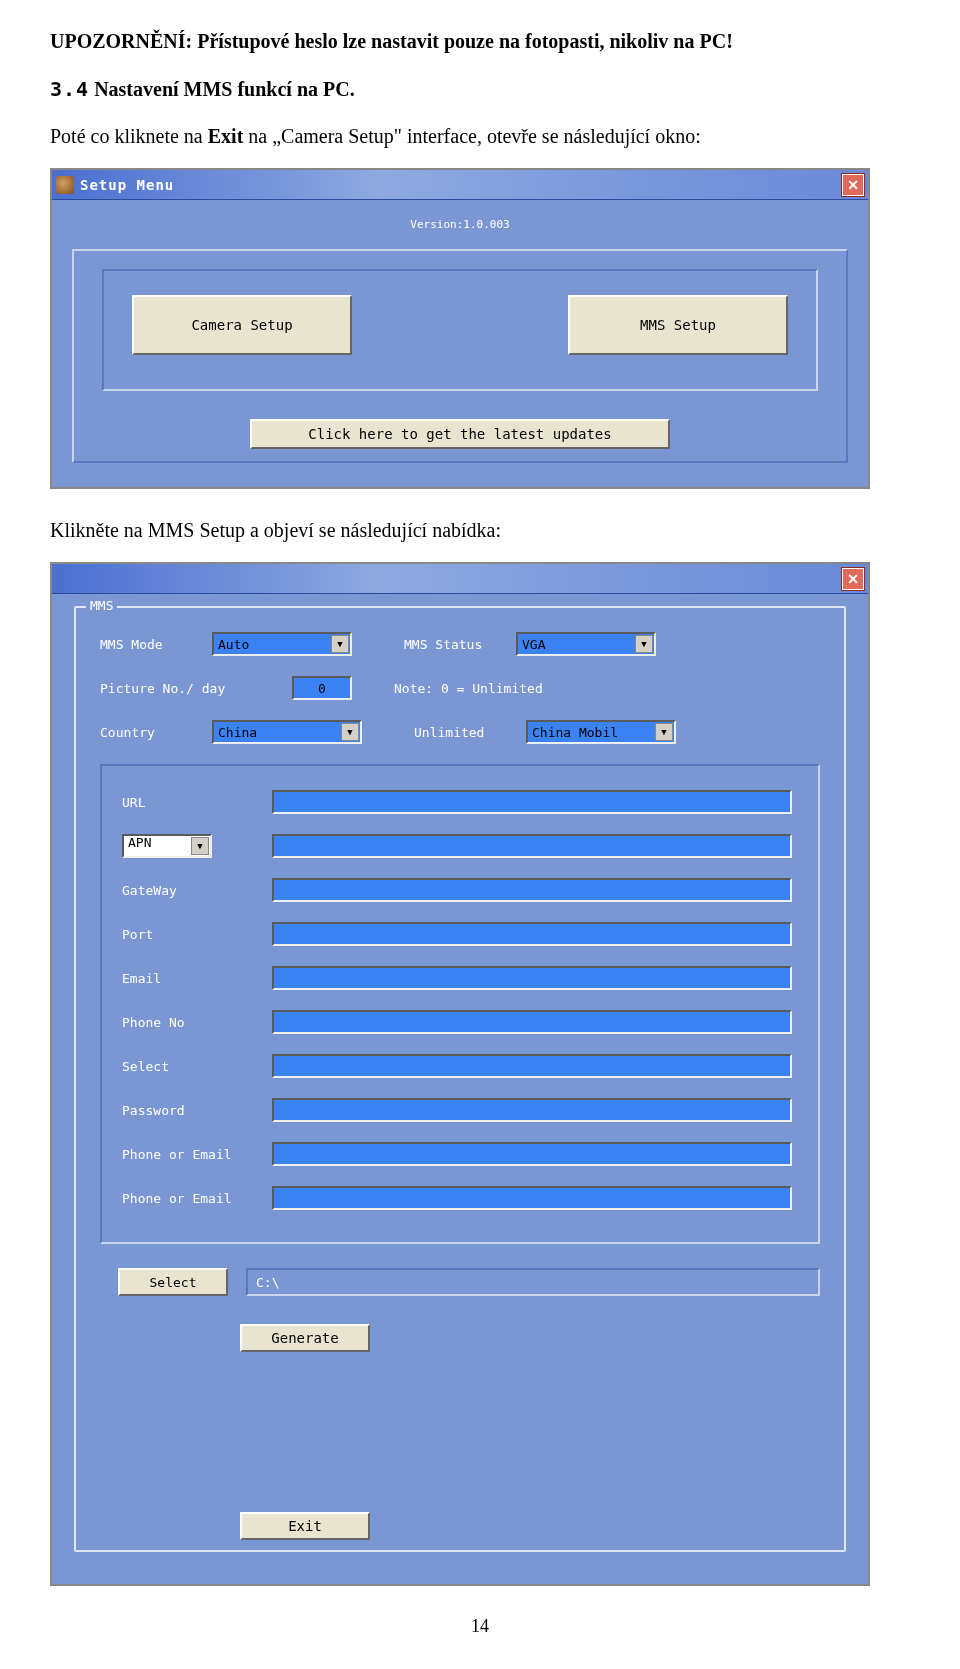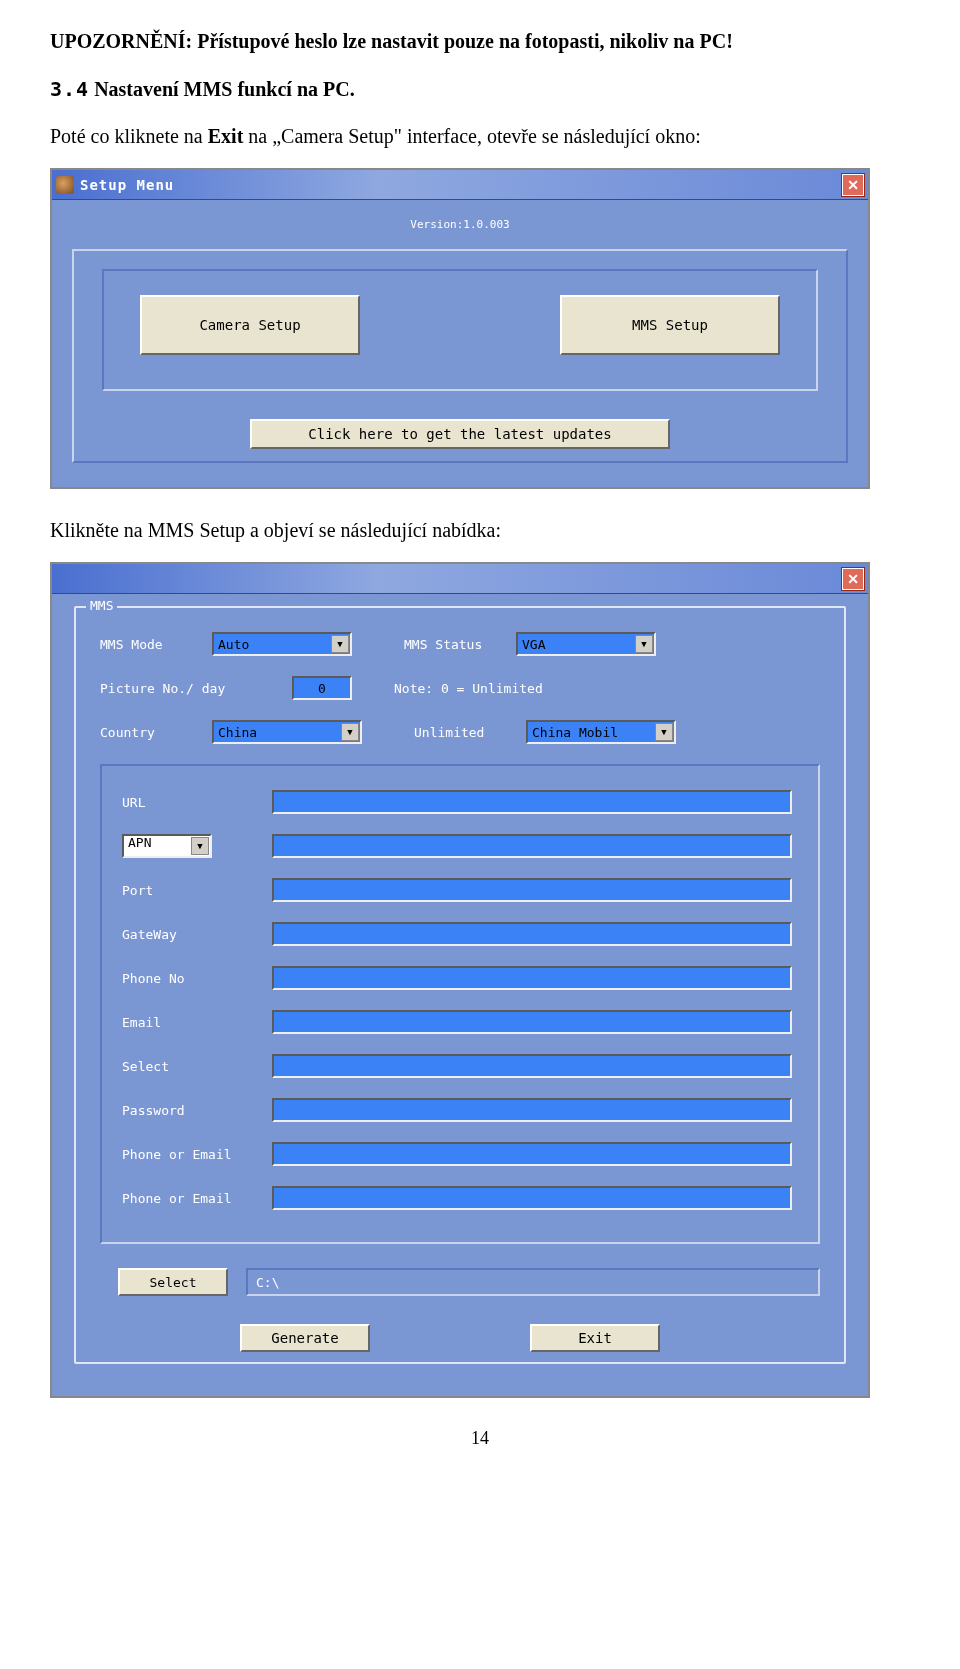--- a/index.html
+++ b/index.html
@@ -55,21 +55,21 @@
     border-right: 2px solid #5a78c0;
     border-bottom: 2px solid #5a78c0;
     background: #7a97d4;
     padding: 18px 28px 12px 28px;
   }
   .inner-groove {
     border-top: 2px solid #5a78c0;
     border-left: 2px solid #5a78c0;
     border-right: 2px solid #c9d3ea;
     border-bottom: 2px solid #c9d3ea;
-    padding: 24px 36px;
+    padding: 24px 28px;
   }
   .btn-3d {
     background: #e8e4d0;
     border-top: 2px solid #fff;
     border-left: 2px solid #fff;
     border-right: 2px solid #666;
     border-bottom: 2px solid #666;
     font-family: monospace;
     font-size: 14px;
     display: inline-flex;
@@ -175,21 +175,21 @@
 
   .bottom-row { display: flex; align-items: center; gap: 18px; margin-top: 8px; margin-bottom: 28px; margin-left: 18px; }
   .small-btn { width: 110px; height: 28px; font-size: 13px; }
   .path-box {
     flex: 1; color: #fff; font-family: monospace; font-size: 13px;
     border-top: 2px solid #5a78c0; border-left: 2px solid #5a78c0;
     border-right: 2px solid #c9d3ea; border-bottom: 2px solid #c9d3ea;
     height: 28px; padding: 0 8px; display: flex; align-items: center;
     background: #7a97d4;
   }
-  .gen-row { display: flex; gap: 160px; margin-left: 140px; }
+  .gen-row { display: flex; gap: 160px; margin-left: 140px; flex-direction: column; }
   .med-btn { width: 130px; height: 28px; }
 
   .page-num { text-align: center; font-size: 18px; margin-top: 22px; }
 </style>
 </head>
 <body>
 
 <p class="bold-heading">UPOZORNĚNÍ: Přístupové heslo lze nastavit pouze na fotopasti, nikoliv na PC!</p>
 
 <p class="sub-heading">
@@ -272,33 +272,33 @@
         <div class="field-row">
           <div class="flabel-combo">
             <div class="apn-combo">
               <span>APN</span>
               <div class="arrow">▼</div>
             </div>
           </div>
           <div class="tfield"></div>
         </div>
         <div class="field-row">
+          <div class="flabel">GateWay</div>
+          <div class="tfield"></div>
+        </div>
+        <div class="field-row">
           <div class="flabel">Port</div>
           <div class="tfield"></div>
         </div>
         <div class="field-row">
-          <div class="flabel">GateWay</div>
+          <div class="flabel">Email</div>
           <div class="tfield"></div>
         </div>
         <div class="field-row">
           <div class="flabel">Phone No</div>
-          <div class="tfield"></div>
-        </div>
-        <div class="field-row">
-          <div class="flabel">Email</div>
           <div class="tfield"></div>
         </div>
         <div class="field-row">
           <div class="flabel">Select</div>
           <div class="tfield"></div>
         </div>
         <div class="field-row">
           <div class="flabel">Password</div>
           <div class="tfield"></div>
         </div>

